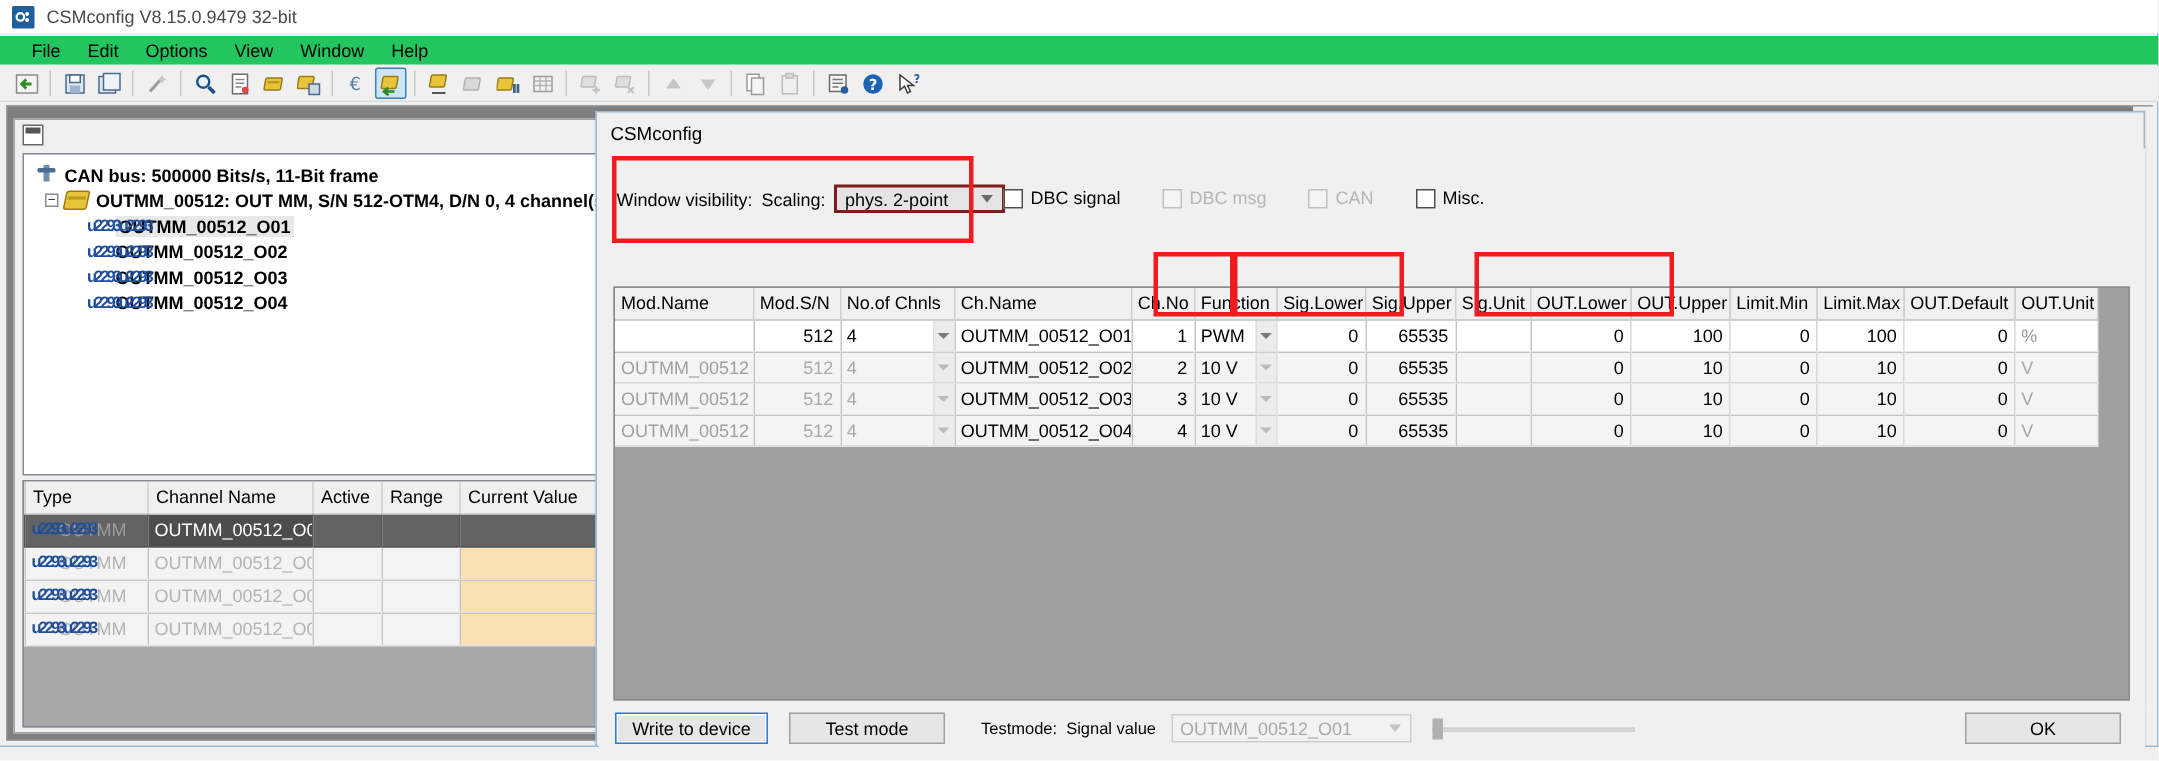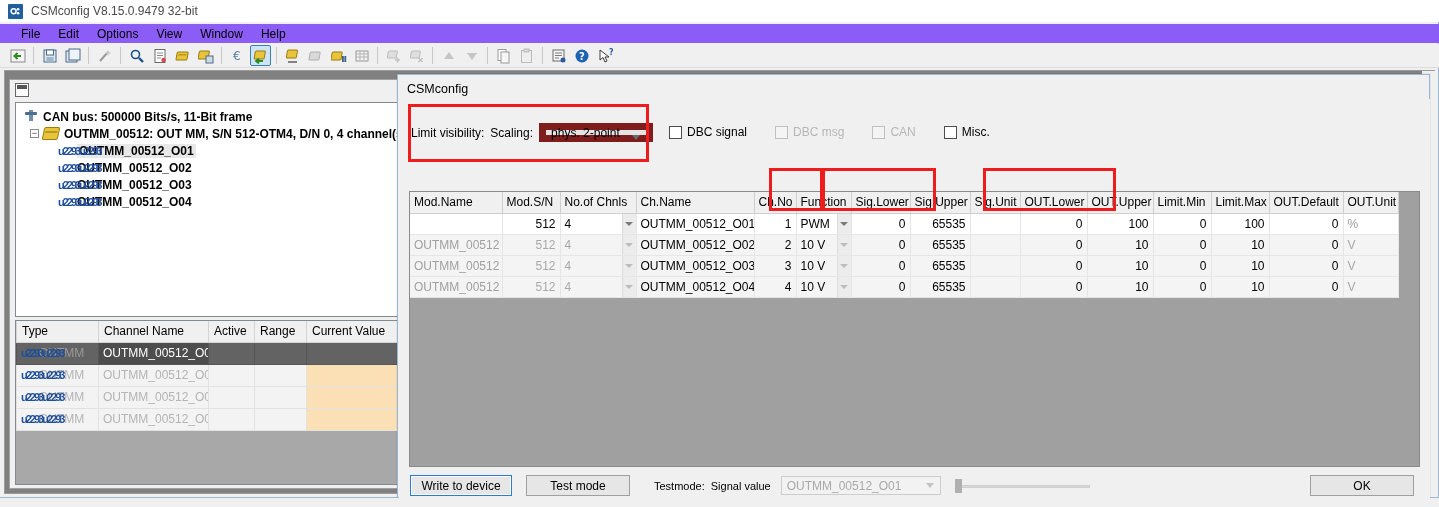--- a/index.html
+++ b/index.html
@@ -24,21 +24,21 @@
   }
   .app-icon {
     width: 15px; height: 15px; background: #1f5f9e; border-radius: 1px;
     display: flex; align-items: center; justify-content: center;
     font-size: 9px; color: #fff; font-weight: bold; line-height: 1;
   }
   .title-text { margin-left: 8px; color: #4a4a4a; font-size: 12px; }
 
   .menubar {
     position: absolute; left: 0; top: 24px; width: 1439px; height: 19px;
-    background: #8b5cf6; display: flex; align-items: center; padding-left: 12px;
+    background: #22c55e; display: flex; align-items: center; padding-left: 12px;
   }
   .menu-item {
     padding: 2px 9px; color: #000; font-size: 12px; cursor: default;
   }
 
   .toolbar {
     position: absolute; left: 0; top: 44px; width: 1439px; height: 24px;
     background: #f0f0f0; display: flex; align-items: center; padding-left: 6px;
     border-bottom: 1px solid #dcdcdc;
   }
@@ -155,21 +155,21 @@
   }
   .dlg-body {
     position: absolute; left: 1px; top: 24px; width: 1031px; height: 374px;
     background: #f0f0f0;
   }
   .vis-row {
     position: absolute; left: 12px; top: 24px; display: flex; align-items: center;
     font-size: 12px; gap: 6px;
   }
   .sel-box {
-    width: 114px; height: 19px; background: #e4e4e4; border: 7px solid #7f1d1d;
+    width: 114px; height: 19px; background: #e4e4e4; border: 2px solid #7f1d1d;
     display: flex; align-items: center; padding-left: 5px; font-size: 12px;
     position: relative; color:#000;
   }
   .sel-box .arrow {
     position: absolute; right: 6px; top: 5px; width: 0; height: 0;
     border-left: 4px solid transparent; border-right: 4px solid transparent;
     border-top: 5px solid #6b6b6b;
   }
   .chk-group {
     position: absolute; left: 270px; top: 26px; display: flex; align-items: center;
@@ -593,21 +593,21 @@
 
     <div class="scroll-right"></div>
   </div>
 
   <div class="dialog">
     <div class="dlg-title">CSMconfig</div>
 
     <div class="dlg-body">
 
       <div class="vis-row">
-        <span>Limit visibility:</span>
+        <span>Window visibility:</span>
         <span>Scaling:</span>
         <span class="sel-box">
           <span>phys. 2-point</span>
           <span class="arrow"></span>
         </span>
       </div>
 
       <div class="chk-group">
         <label class="chk">
           <span class="box"></span>

